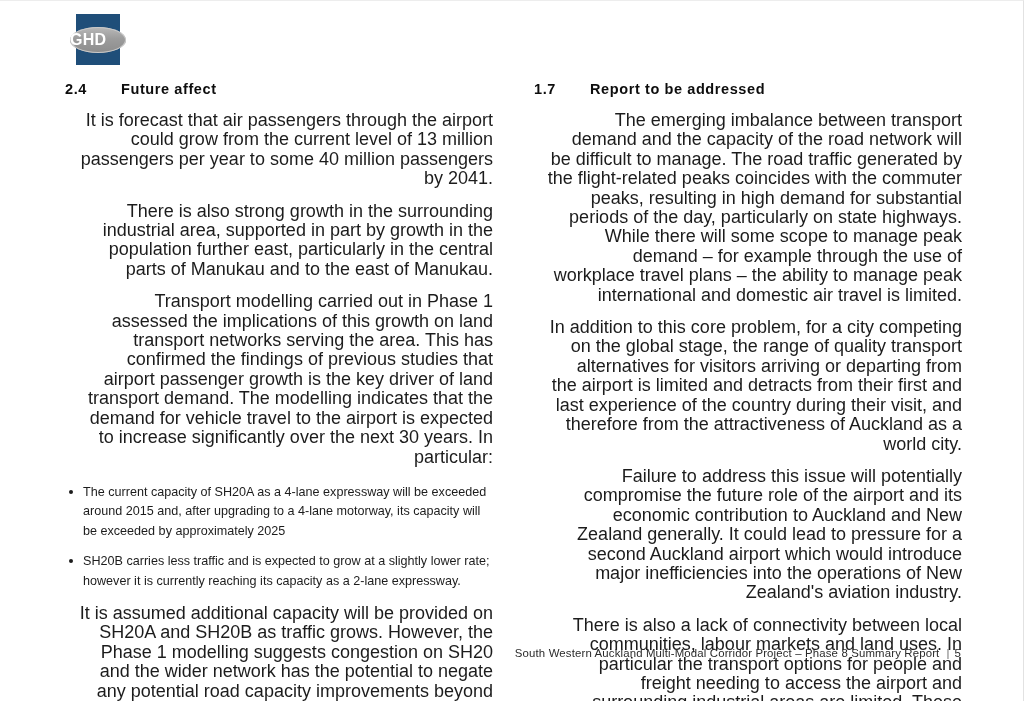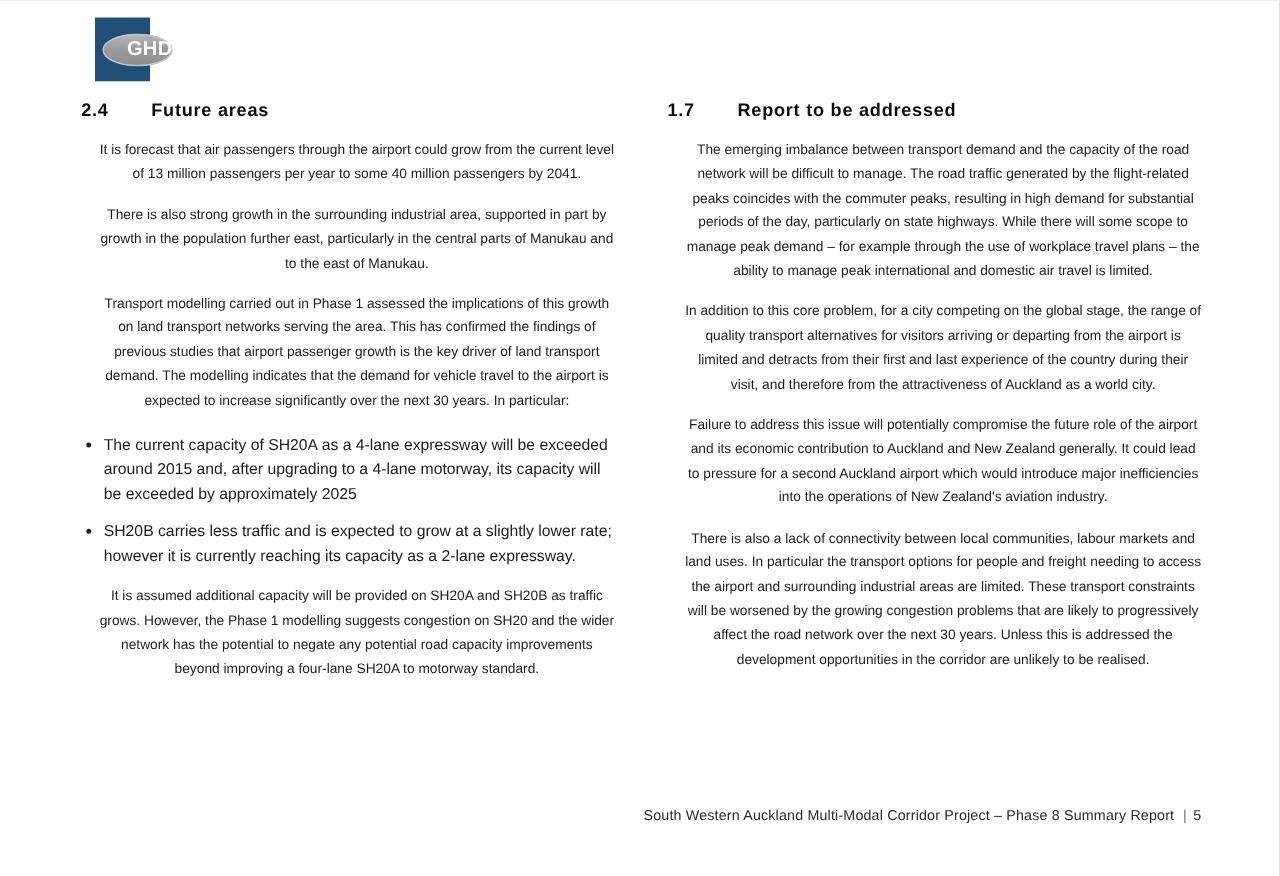--- a/index.html
+++ b/index.html
@@ -33,31 +33,31 @@
   #logo .logo-square {
     position: absolute;
     left: 6px;
     top: 0;
     width: 44px;
     height: 51px;
     background: #1f4e79;
   }
   #logo .logo-oval {
     position: absolute;
-    left: 12px;
+    left: 0px;
     top: 13px;
     width: 56px;
     height: 26px;
     border-radius: 50%;
     background: #9a9a9a;
     background: linear-gradient(180deg, #b9b9b9 0%, #9c9c9c 45%, #8d8d8d 100%);
     box-shadow: inset 0 0 0 1px #c9c9c9;
     display: flex;
     align-items: center;
-    justify-content: flex-end;
+    justify-content: flex-start;
   }
   #logo .logo-text {
     color: #ffffff;
     font-family: "Liberation Sans", sans-serif;
     font-weight: bold;
     font-size: 16px;
     letter-spacing: 0.3px;
     line-height: 1;
     padding-bottom: 1px;
   }
@@ -85,25 +85,25 @@
     display: inline-block;
     width: 56px;
     flex: 0 0 56px;
   }
   .section-heading .sec-title {
     display: inline-block;
   }
 
   p.body-par {
     font-family: "Liberation Sans", sans-serif;
-    font-size: 11px;
+    font-size: 18px;
     line-height: 19.4px;
     color: #1c1c1c;
     margin: 0 0 13px 13px;
-    text-align: center;
+    text-align: right;
   }
 
   ul.bullets {
     list-style: none;
     margin: 16px 0 13px 0;
     padding: 0;
   }
   ul.bullets > li {
     position: relative;
     padding-left: 18px;
@@ -153,21 +153,21 @@
     <div class="logo-square"></div>
     <div class="logo-oval">
       <span class="logo-text">GHD</span>
     </div>
   </div>
 
   <div class="column" id="col-left">
 
     <h2 class="section-heading">
       <span class="sec-num">2.4</span>
-      <span class="sec-title">Future areas</span>
+      <span class="sec-title">Future affect</span>
     </h2>
 
     <p class="body-par">It is forecast that air passengers through the airport could grow from the current level of 13 million passengers per year to some 40 million passengers by 2041.</p>
     <p class="body-par">There is also strong growth in the surrounding industrial area, supported in part by growth in the population further east, particularly in the central parts of Manukau and to the east of Manukau.</p>
     <p class="body-par">Transport modelling carried out in Phase 1 assessed the implications of this growth on land transport networks serving the area.  This has confirmed the findings of previous studies that airport passenger growth is the key driver of land transport demand.  The modelling indicates that the demand for vehicle travel to the airport is expected to increase significantly over the next 30 years. In particular:</p>
 
     <ul class="bullets">
       <li>
         <span class="bullet-dot"></span>
         <span>The current capacity of SH20A as a 4-lane expressway will be exceeded around 2015 and, after upgrading to a 4-lane motorway, its capacity will be exceeded by approximately 2025</span>

